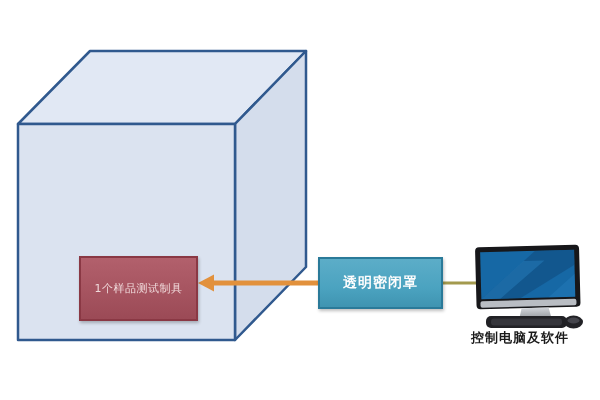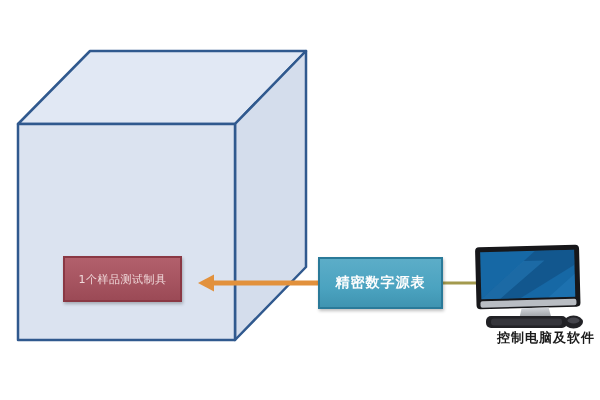--- a/index.html
+++ b/index.html
@@ -12,38 +12,38 @@
   }
   .canvas svg{position:absolute;left:0;top:0;}
 
   .node-box{
     position:absolute;
     display:flex;align-items:center;justify-content:center;
     text-align:center;
     box-sizing:border-box;
   }
   .fixture-box{
-    left:63px;top:256px;width:119px;height:46px;
+    left:79px;top:256px;width:119px;height:65px;
     background:linear-gradient(180deg, var(--fixture-fill-light) 0%, var(--fixture-fill) 55%, var(--fixture-fill-dark) 100%);
     border:2px solid var(--fixture-border);
     box-shadow:1px 2px 3px rgba(0,0,0,0.25);
     color:var(--fixture-text);
     font-size:11px;letter-spacing:0.5px;
   }
   .meter-box{
     left:318px;top:257px;width:125px;height:52px;
     background:linear-gradient(180deg, var(--meter-fill-light) 0%, var(--meter-fill) 60%, var(--meter-fill-dark) 100%);
     border:2px solid var(--meter-border);
     box-shadow:1px 2px 3px rgba(0,0,0,0.25);
     color:var(--meter-text);
     font-size:14px;font-weight:600;letter-spacing:1px;
   }
   .diagram-label{
     position:absolute;
-    text-align:right;
+    text-align:left;
     color:var(--label-text);
     font-size:13px;font-weight:700;
     letter-spacing:1px;
   }
   .enclosure-label{left:51px;top:344px;width:120px;}
   .computer-label{left:471px;top:329px;width:124px;}
 </style>
 </head>
 <body>
 
@@ -90,18 +90,18 @@
       <ellipse cx="573.5" cy="322" rx="9.5" ry="6.5" style="fill:#222226;"></ellipse>
       <ellipse cx="573.5" cy="320.5" rx="6" ry="3" style="fill:#45454c;"></ellipse>
     </g>
   </svg>
 
   <div class="node-box fixture-box">
     <span>1个样品测试制具</span>
   </div>
 
   <div class="node-box meter-box">
-    <span>精密数字源表</span>
+    <span>透明密闭罩</span>
   </div>
 
   <div class="diagram-label computer-label">控制电脑及软件</div>
 
 </div>
 
 </body></html>

